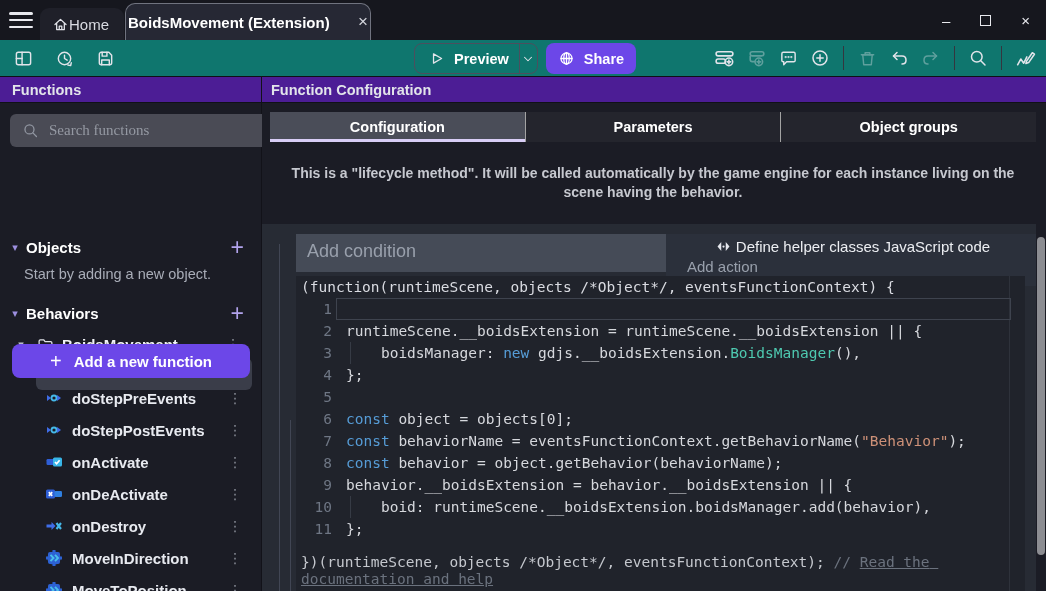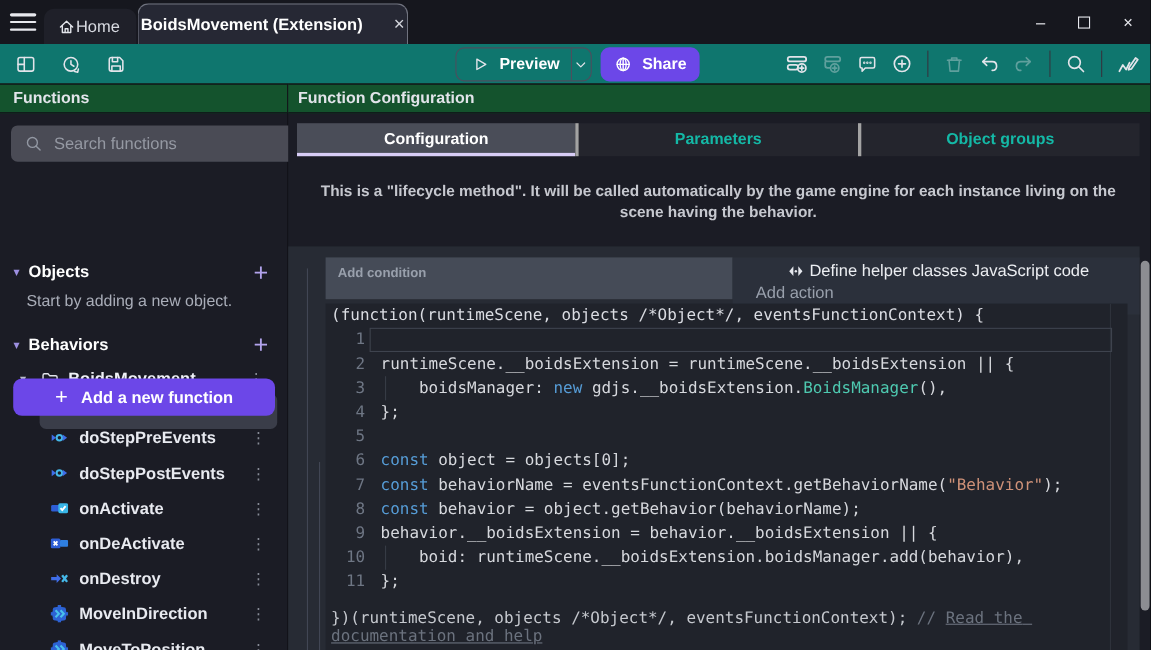--- a/index.html
+++ b/index.html
@@ -27,26 +27,26 @@
   .preview-btn { position:absolute; left:414px; top:3px; height:31px; width:124px; border:1px solid #4c4f5e; border-radius:8px; display:flex; align-items:center; color:#fff; cursor:pointer; }
   .preview-main { display:flex; align-items:center; gap:9px; padding:0 10px 0 13px; font-size:14.5px; font-weight:bold; flex:1; }
   .preview-split { width:1px; align-self:stretch; background:#4c4f5e; }
   .preview-caret { width:28px; display:flex; align-items:center; justify-content:center; }
   .share-btn { position:absolute; left:546px; top:3px; height:31px; width:90px; border:none; border-radius:8px; display:flex; align-items:center; justify-content:center; gap:9px; font-size:14.5px; font-weight:bold; color:#fff; cursor:pointer; font-family:inherit; }
   .tb-right { position:absolute; right:8px; top:5px; display:flex; align-items:center; gap:6px; }
   .tb-sep { width:1px; height:24px; background:#34363f; margin:0 4px; }
 
   
   .content { position:absolute; left:0; top:76px; width:100%; height:515px; }
-  .panel-header { height:27px; background:#14532d; border-top:1px solid #101117; border-bottom:1px solid #101117; display:flex; align-items:center; font-size:14.5px; font-weight:600; color:#e2e4ea; }
+  .panel-header { height:27px; background:#4c1d95; border-top:1px solid #101117; border-bottom:1px solid #101117; display:flex; align-items:center; font-size:14.5px; font-weight:600; color:#e2e4ea; }
 
   
   .sidebar { position:absolute; left:0; top:0; width:262px; height:515px; background:#1b1c25; border-right:1px solid #121219; }
   .sidebar .panel-header { padding-left:12px; }
-  .search-box { position:absolute; left:10px; top:38px; width:290px; height:33px; background:#4a4b55; border-radius:6px; display:flex; align-items:center; gap:10px; padding:0 12px; cursor:text; }
+  .search-box { position:absolute; left:10px; top:38px; width:290px; height:33px; background:#4a4b55; border-radius:6px; display:flex; align-items:center; gap:10px; padding:0 12px; cursor:text;font-family:Liberation Serif, serif; }
   .search-box span { color:#9599a3; font-size:15px; }
   .sec-row { position:absolute; left:0; width:262px; height:28px; display:flex; align-items:center; }
   .caret { font-size:11px; color:#9d8fe0; width:14px; text-align:center; cursor:pointer; }
   .sec-title { font-size:15px; font-weight:bold; color:#fff; margin-left:4px; }
   .sec-plus { margin-left:auto; margin-right:18px; color:#b2a3ec; font-size:23px; font-weight:300; line-height:20px; cursor:pointer; }
   .hint { position:absolute; left:24px; top:190px; font-size:14.5px; color:#aab; color:#a9adb8; }
   .folder-row { position:absolute; left:0; top:254px; width:262px; height:28px; display:flex; align-items:center; }
   .folder-row .caret { color:#b9bdc8; margin-left:14px; }
   .folder-lbl { font-size:15px; font-weight:600; color:#f0f2f6; margin-left:8px; }
   .kebab { margin-left:auto; margin-right:22px; color:#878b96; font-size:14px; letter-spacing:0; cursor:pointer; }
@@ -56,31 +56,31 @@
   .fn-ic { width:16px; height:16px; margin-left:10px; flex:none; }
   .fn-lbl { font-size:15px; font-weight:600; color:#e8eaf0; margin-left:10px; white-space:nowrap; }
   .fn-row .kebab { margin-right:10px; }
   .add-fn { position:absolute; left:12px; top:268px; width:238px; height:34px; border:none; border-radius:8px; color:#fff; font-size:15px; font-weight:bold; font-family:inherit; display:flex; align-items:center; justify-content:center; gap:12px; cursor:pointer; }
   .add-fn .plus { font-size:20px; font-weight:400; }
 
   
   .main { position:absolute; left:262px; top:0; width:784px; height:515px; background:#1b1c25; }
   .main .panel-header { padding-left:9px; }
   .tabs { position:absolute; left:8px; top:36px; width:766px; height:30px; display:flex; }
-  .tab { flex:1; display:flex; align-items:center; justify-content:center; font-size:14.5px; font-weight:bold; color:#14b8a6; background:#24252d; border-left:3px solid #a3a3a3; position:relative; cursor:pointer; }
+  .tab { flex:1; display:flex; align-items:center; justify-content:center; font-size:14.5px; font-weight:bold; color:#ffffff; background:#24252d; border-left:1px solid #a3a3a3; position:relative; cursor:pointer; }
   .tab:first-child { border-left:none; }
   .tab.sel { background:#4a4d58; color:#fff; }
   .tab.sel::after { content:""; position:absolute; left:0; right:0; bottom:0; height:3px; background:#d8cdf6; }
   .descr { position:absolute; left:8px; top:88px; width:766px; text-align:center; font-size:14px; font-weight:600; color:#c6c8cf; line-height:19px; }
   .descr-inner { display:inline-block; max-width:748px; }
 
   
   .events { position:absolute; left:0; top:148px; width:774px; height:367px; background:#272b34; }
   .bracket { position:absolute; width:1px; background:#414654; }
-  .cond-panel { position:absolute; left:34px; top:10px; width:370px; height:38px; background:#454b57; padding:7px 11px; font-size:12px; color:#99a0ac; cursor:pointer;font-weight:bold; }
+  .cond-panel { position:absolute; left:34px; top:10px; width:370px; height:38px; background:#454b57; padding:7px 11px; font-size:18px; color:#99a0ac; cursor:pointer; }
   .act-col { position:absolute; left:404px; top:10px; right:0; height:52px; background:#2b303b; }
   .js-title { display:flex; align-items:center; gap:5px; font-size:15px; color:#eceef2; padding:4px 0 0 4px;justify-content:center; }
   .add-action { font-size:15px; color:#99a0ac; padding:3px 0 0 21px; cursor:pointer; }
   .code { position:absolute; left:34px; top:52px; width:729px; height:315px; background:#20232b; font-family:"DejaVu Sans Mono", monospace; font-size:14.5px; overflow:hidden; }
   .ruler { position:absolute; left:713px; top:0; bottom:0; width:1px; background:#2e323b; }
   .code-head { height:22px; line-height:22px; padding-left:5px; color:#dadce2; white-space:pre; }
   .cl-row { position:relative; height:22px; line-height:22px; display:flex; white-space:pre; }
   .cl-row.cur::before { content:""; position:absolute; left:40px; width:673px; top:0; bottom:0; border:1px solid #3e434e; }
   .gut { width:36px; text-align:right; color:#6e7684; flex:none; }
   .ct { margin-left:14px; position:relative; z-index:1; }

